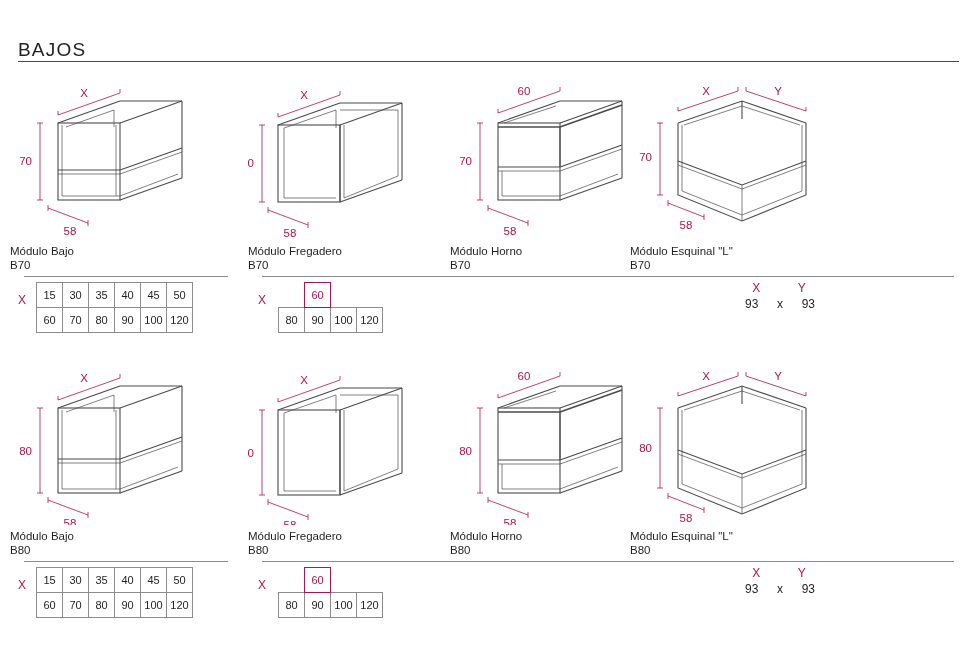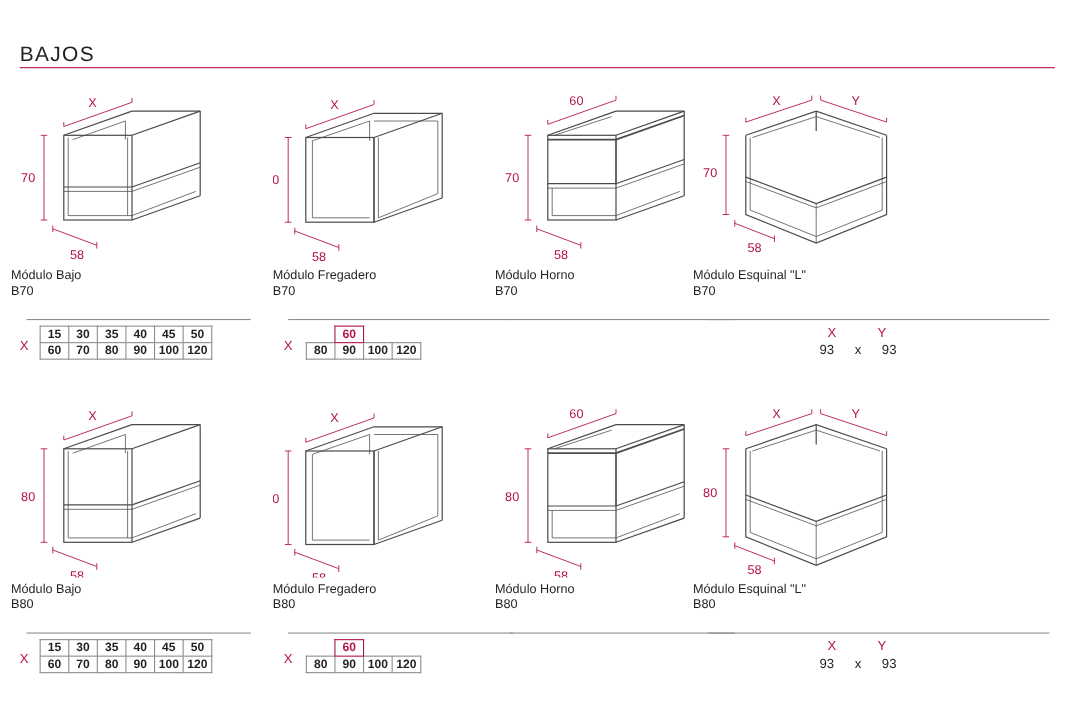--- a/index.html
+++ b/index.html
@@ -54,43 +54,42 @@
   .caption {
     text-align: left;
     font-size: 11.5px;
     line-height: 14px;
     color: #231f20;
     margin-top: 4px;
   }
   .caption .code { display:block; }
 
   .tbl-wrap {
-    margin-top: 18px;
+    margin-top: 4px;
     position: relative;
     height: 40px;
   }
   .hrule {
     position:absolute; left: 14px; right: 14px; top: 0;
     height:1px; background:#8d8d8d;
   }
 
   
   table.dim {
     border-collapse: collapse;
     font-size: 11px;
     color: #231f20;
   }
   table.dim td {
     border: 1px solid #8d8d8d;
     text-align: center;
     padding: 0 3px;
-    height: 15px;
+    height: 25px;
     min-width: 26px;
     line-height: 14px;
-    font-weight: bold;
   }
   .xlabel {
     color: #b3134a;
     font-size: 12px;
     position: absolute;
   }
   .redcell { color: #b3134a; border-color: #b3134a !important; }
 
   .corner-table {
     text-align:center;

